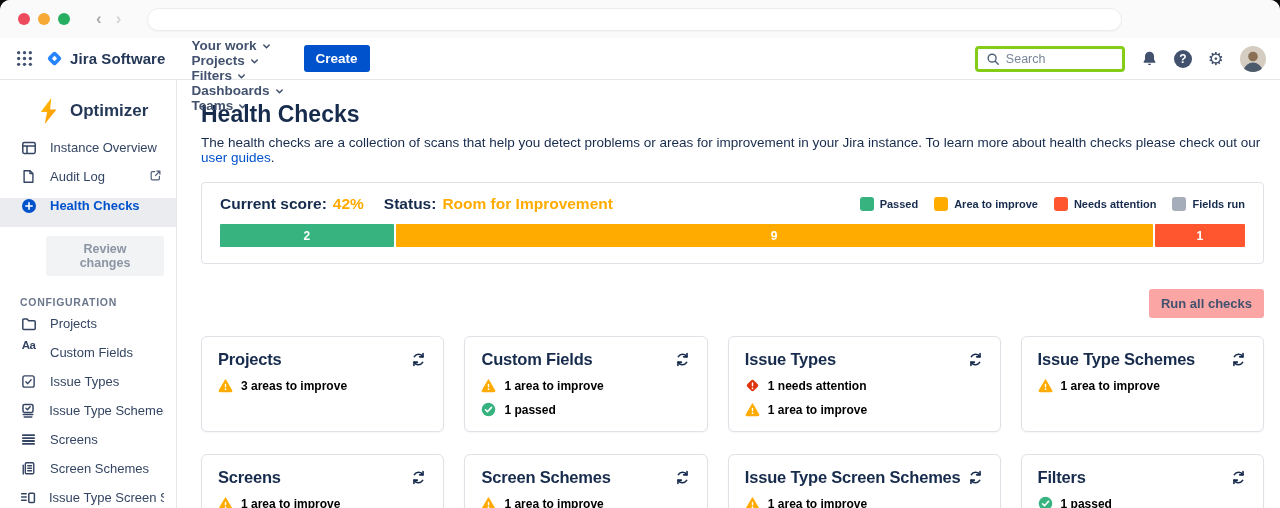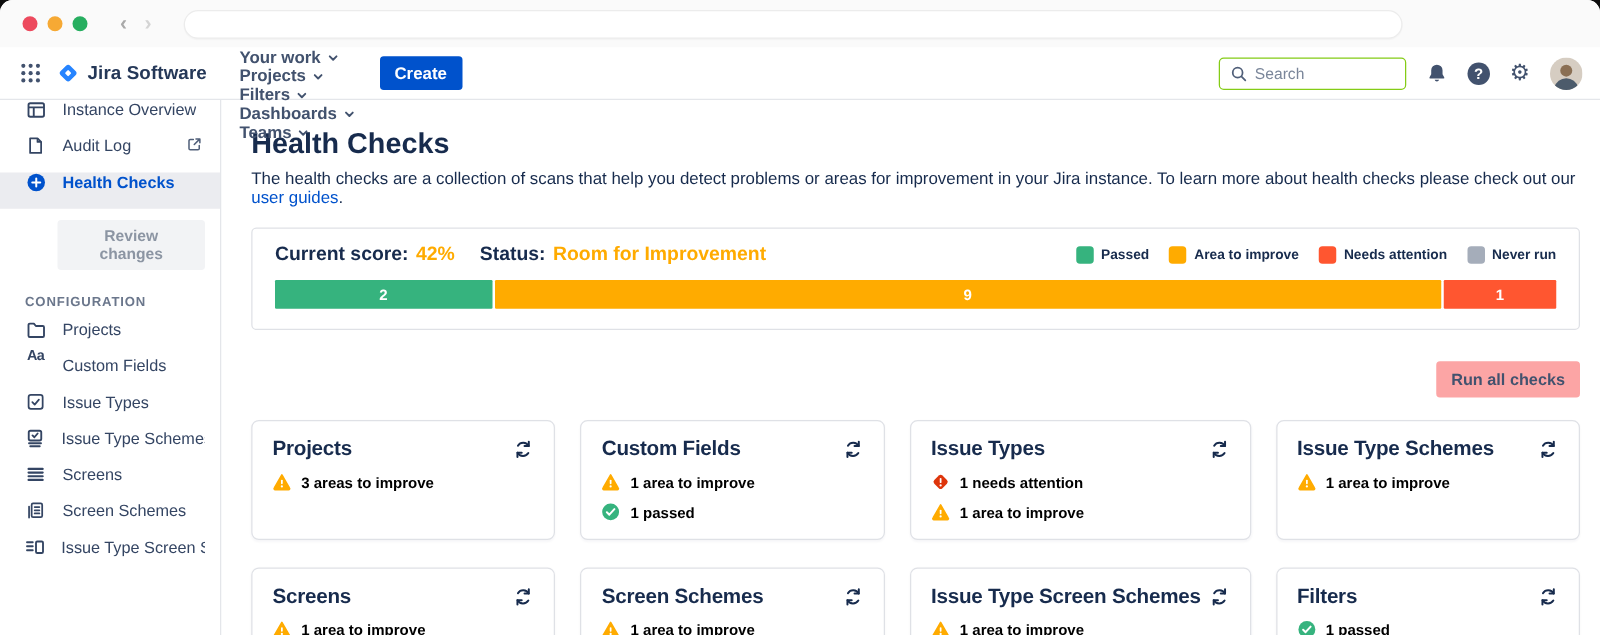--- a/index.html
+++ b/index.html
@@ -26,21 +26,21 @@
   .brand { display:flex; align-items:center; gap:6px; margin:0 16px 0 8px; }
   .brand-name { font-size:15px; font-weight:600; color:#253858; letter-spacing:.1px; }
   .primary-nav { display:flex; height:100%; align-items:stretch;flex-direction:column; }
   .nav-item { display:flex; align-items:center; gap:5px; padding:0 10px; font-size:13.5px; font-weight:600; color:#42526E; position:relative; cursor:pointer; }
   .nav-item .icon { display:flex; color:#42526E; margin-top:2px; }
   .nav-item.active { color:#0052CC; }
   .nav-item.active .icon { color:#0052CC; }
   .nav-item.active::after { content:""; position:absolute; left:8px; right:8px; bottom:0; height:3px; background:#0052CC; border-radius:2px 2px 0 0; }
   .create-btn { background:#0052CC; color:#fff; font-size:13.5px; font-weight:600; border:none; border-radius:3px; padding:6px 12px; margin-left:10px; cursor:pointer; }
   .nav-right { margin-left:auto; display:flex; align-items:center; gap:16px; }
-  .search-box { display:flex; align-items:center; gap:6px; width:150px; height:26px; border:1px solid #84cc16; border-radius:4px; padding:0 8px; background:#fff;justify-content:space-between; }
+  .search-box { display:flex; align-items:center; gap:6px; width:150px; height:26px; border:3px solid #84cc16; border-radius:4px; padding:0 8px; background:#fff;justify-content:space-between; }
   .search-box input { border:none; outline:none; width:100%; font-size:12.5px; color:#172B4D; font-family:inherit; background:transparent; }
   .search-box input::placeholder { color:#7A869A; }
   .icon-btn { display:flex; align-items:center; cursor:pointer; }
   .help-badge { width:18px; height:18px; border-radius:50%; background:#42526E; color:#fff; font-size:12px; font-weight:700; display:flex; align-items:center; justify-content:center; }
   .gear-glyph { font-size:18px; color:#42526E; line-height:1; font-family:"DejaVu Sans",sans-serif; }
 
   
   .app-body { flex:1; display:flex; min-height:0; }
 
   
@@ -206,20 +206,32 @@
               <circle cx="13" cy="10.5" r="4.8" fill="#8A6F54"></circle>
               <path d="M3.5 24a9.8 9.8 0 0 1 19 0V26h-19z" fill="#4C5B6B"></path>
             </g>
           </svg>
         </span>
     </div>
   </div>
 
   <div class="app-body">
     <aside class="sidebar">
+      <div class="side-brand">
+        <span class="icon"><svg width="25" height="28" viewBox="0 0 24 28">
+              <defs>
+                <linearGradient id="bolt" x1="0" y1="0" x2="1" y2="1">
+                  <stop offset="0" stop-color="#FFC400"></stop>
+                  <stop offset="1" stop-color="#FF8F0A"></stop>
+                </linearGradient>
+              </defs>
+              <path d="M14.8 1 4.2 15h6.3L8.3 27 20 12.4h-6.4L14.8 1z" fill="url(#bolt)"></path>
+            </svg></span>
+        <span class="side-brand-name">Optimizer</span>
+      </div>
       <nav>
           <div class="side-item">
             <span class="icon">
               <svg width="16" height="16" viewBox="0 0 16 16" fill="none" stroke="currentColor" stroke-width="1.5">
                 <rect x="1.8" y="2.6" width="12.4" height="10.8" rx="1.4"></rect>
                 <path d="M1.8 5.9h12.4M6 5.9v7.5"></path>
               </svg>
             </span>
             <span class="lbl">Instance Overview</span>
           </div>
@@ -336,21 +348,21 @@
               <div class="legend-item">
                 <span class="legend-swatch" style="background: rgb(255, 171, 0);"></span>
                 <span>Area to improve</span>
               </div>
               <div class="legend-item">
                 <span class="legend-swatch" style="background: rgb(255, 86, 48);"></span>
                 <span>Needs attention</span>
               </div>
               <div class="legend-item">
                 <span class="legend-swatch" style="background: rgb(165, 173, 186);"></span>
-                <span>Never run</span>
+                <span>Fields run</span>
               </div>
             </div>
         </div>
         <div class="score-bar">
             <div class="score-seg" style="flex-grow: 2; background: rgb(54, 179, 126);">
               <span>2</span>
             </div>
             <div class="score-seg" style="flex-grow: 9; background: rgb(255, 171, 0);">
               <span>9</span>
             </div>

